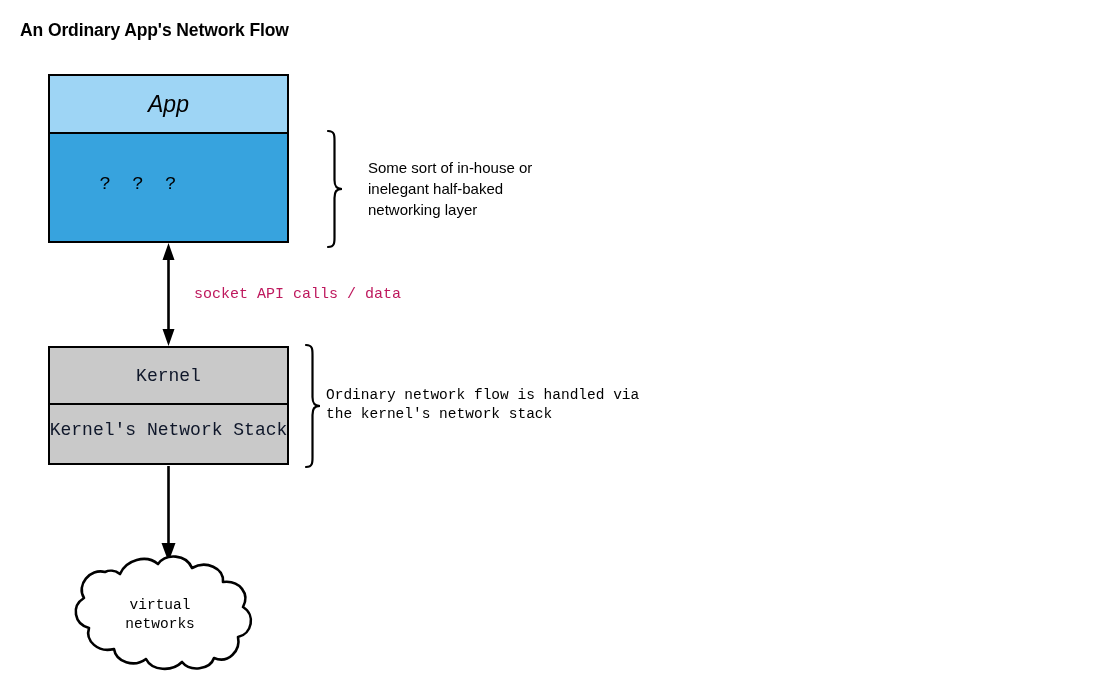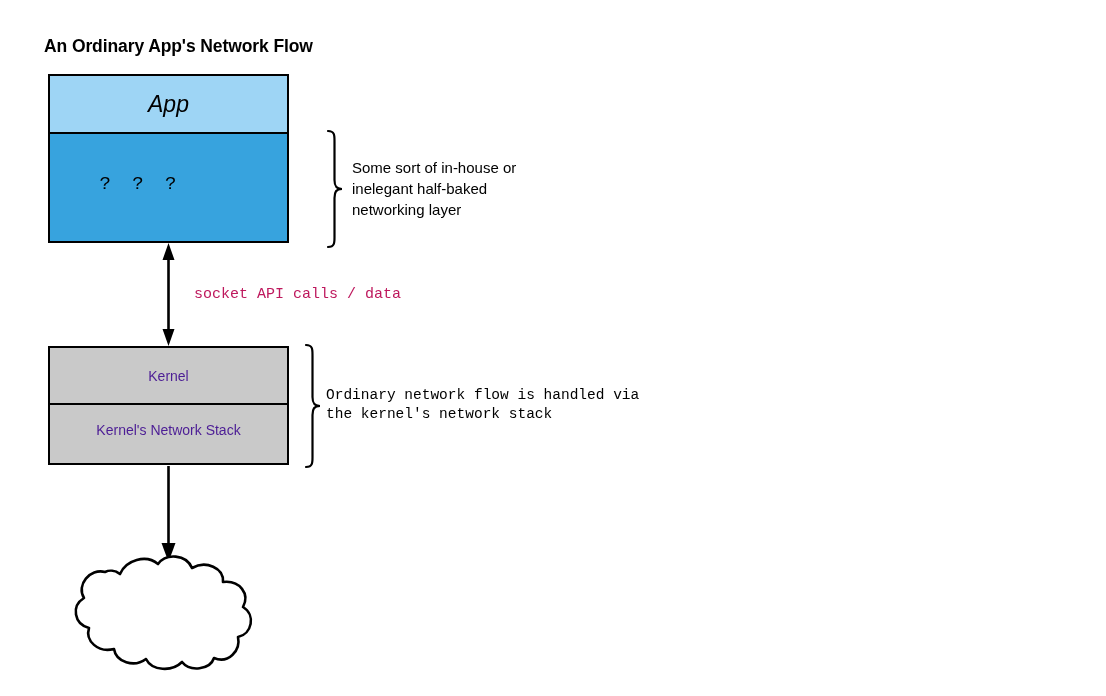--- a/index.html
+++ b/index.html
@@ -18,29 +18,28 @@
 
   #diagram-root {
     position: absolute;
     left: 0; top: 0;
     width: 1106px;
     height: 696px;
   }
 
   .page-title {
     position: absolute;
-    left: 44px;
+    left: 20px;
     top: 20px;
     font-family: "Liberation Sans", sans-serif;
     font-weight: bold;
     font-size: 17.5px;
     letter-spacing: -0.1px;
     color: #000000;
     white-space: nowrap;
-    margin-top: 16px;
   }
 
   
   .app-stack {
     position: absolute;
     left: 48px;
     top: 74px;
     width: 241px;
     height: 169px;
     border: 2px solid #000000;
@@ -109,23 +108,23 @@
   .kernel-cell-top {
     top: 0;
     height: 57px;
     border-bottom: 2px solid #000000;
   }
   .kernel-cell-bottom {
     top: 57px;
     height: 50px;
   }
   .mono-box-label {
-    font-family: Liberation Sans, sans-serif;
-    font-size: 14px;
-    color: #4c1d95;
+    font-family: Liberation Mono, monospace;
+    font-size: 18px;
+    color: #0f172a;
     line-height: 1;
     white-space: nowrap;
   }
 
   
   .arrow-layer {
     position: absolute;
     left: 0; top: 0;
     width: 1106px;
     height: 696px;
@@ -220,21 +219,21 @@
       <line x1="168.5" y1="466" x2="168.5" y2="548" stroke="#000000" stroke-width="2.6"></line>
       <polygon points="168.5,562 161.5,543 175.5,543" fill="#000000"></polygon>
     </g>
   </svg>
 
   <svg class="brace" style="left:322px; top:128px;" width="24" height="122" viewBox="0 0 24 122">
     <path d="M6 3 C 13 3, 12.5 8, 12.5 14 L 12.5 52 C 12.5 58, 14 61, 20 61
              C 14 61, 12.5 64, 12.5 70 L 12.5 108 C 12.5 114, 13 119, 6 119" fill="none" stroke="#000000" stroke-width="2.2" stroke-linecap="round"></path>
   </svg>
 
-  <div class="annot-sans" style="left:352px; top:157px;">Some sort of in-house or
+  <div class="annot-sans" style="left:368px; top:157px;">Some sort of in-house or
 inelegant half-baked
 networking layer</div>
 
   <svg class="brace" style="left:300px; top:342px;" width="24" height="128" viewBox="0 0 24 128">
     <path d="M6 3 C 13 3, 12.5 8, 12.5 14 L 12.5 55 C 12.5 61, 14 64, 20 64
              C 14 64, 12.5 67, 12.5 73 L 12.5 114 C 12.5 120, 13 125, 6 125" fill="none" stroke="#000000" stroke-width="2.2" stroke-linecap="round"></path>
   </svg>
 
   <div class="annot-mono" style="left:326px; top:386px;">Ordinary network flow is handled via
 the kernel's network stack</div>
@@ -251,15 +250,17 @@
                C 196 63, 192 82, 178 85
                C 181 99, 168 112, 154 106
                C 150 118, 130 120, 122 110
                C 112 120, 92 119, 86 107
                C 74 116, 56 110, 54 97
                C 38 101, 25 89, 29 76
                C 14 72, 11 54, 24 46
                C 16 33, 30 16, 45 20
                C 49 18, 55 18, 60 22 Z" fill="#ffffff" stroke="#000000" stroke-width="2.6" stroke-linejoin="round"></path>
     </svg>
+    <div class="cloud-label">virtual
+networks</div>
   </div>
 
 </div>
 
 </body></html>

